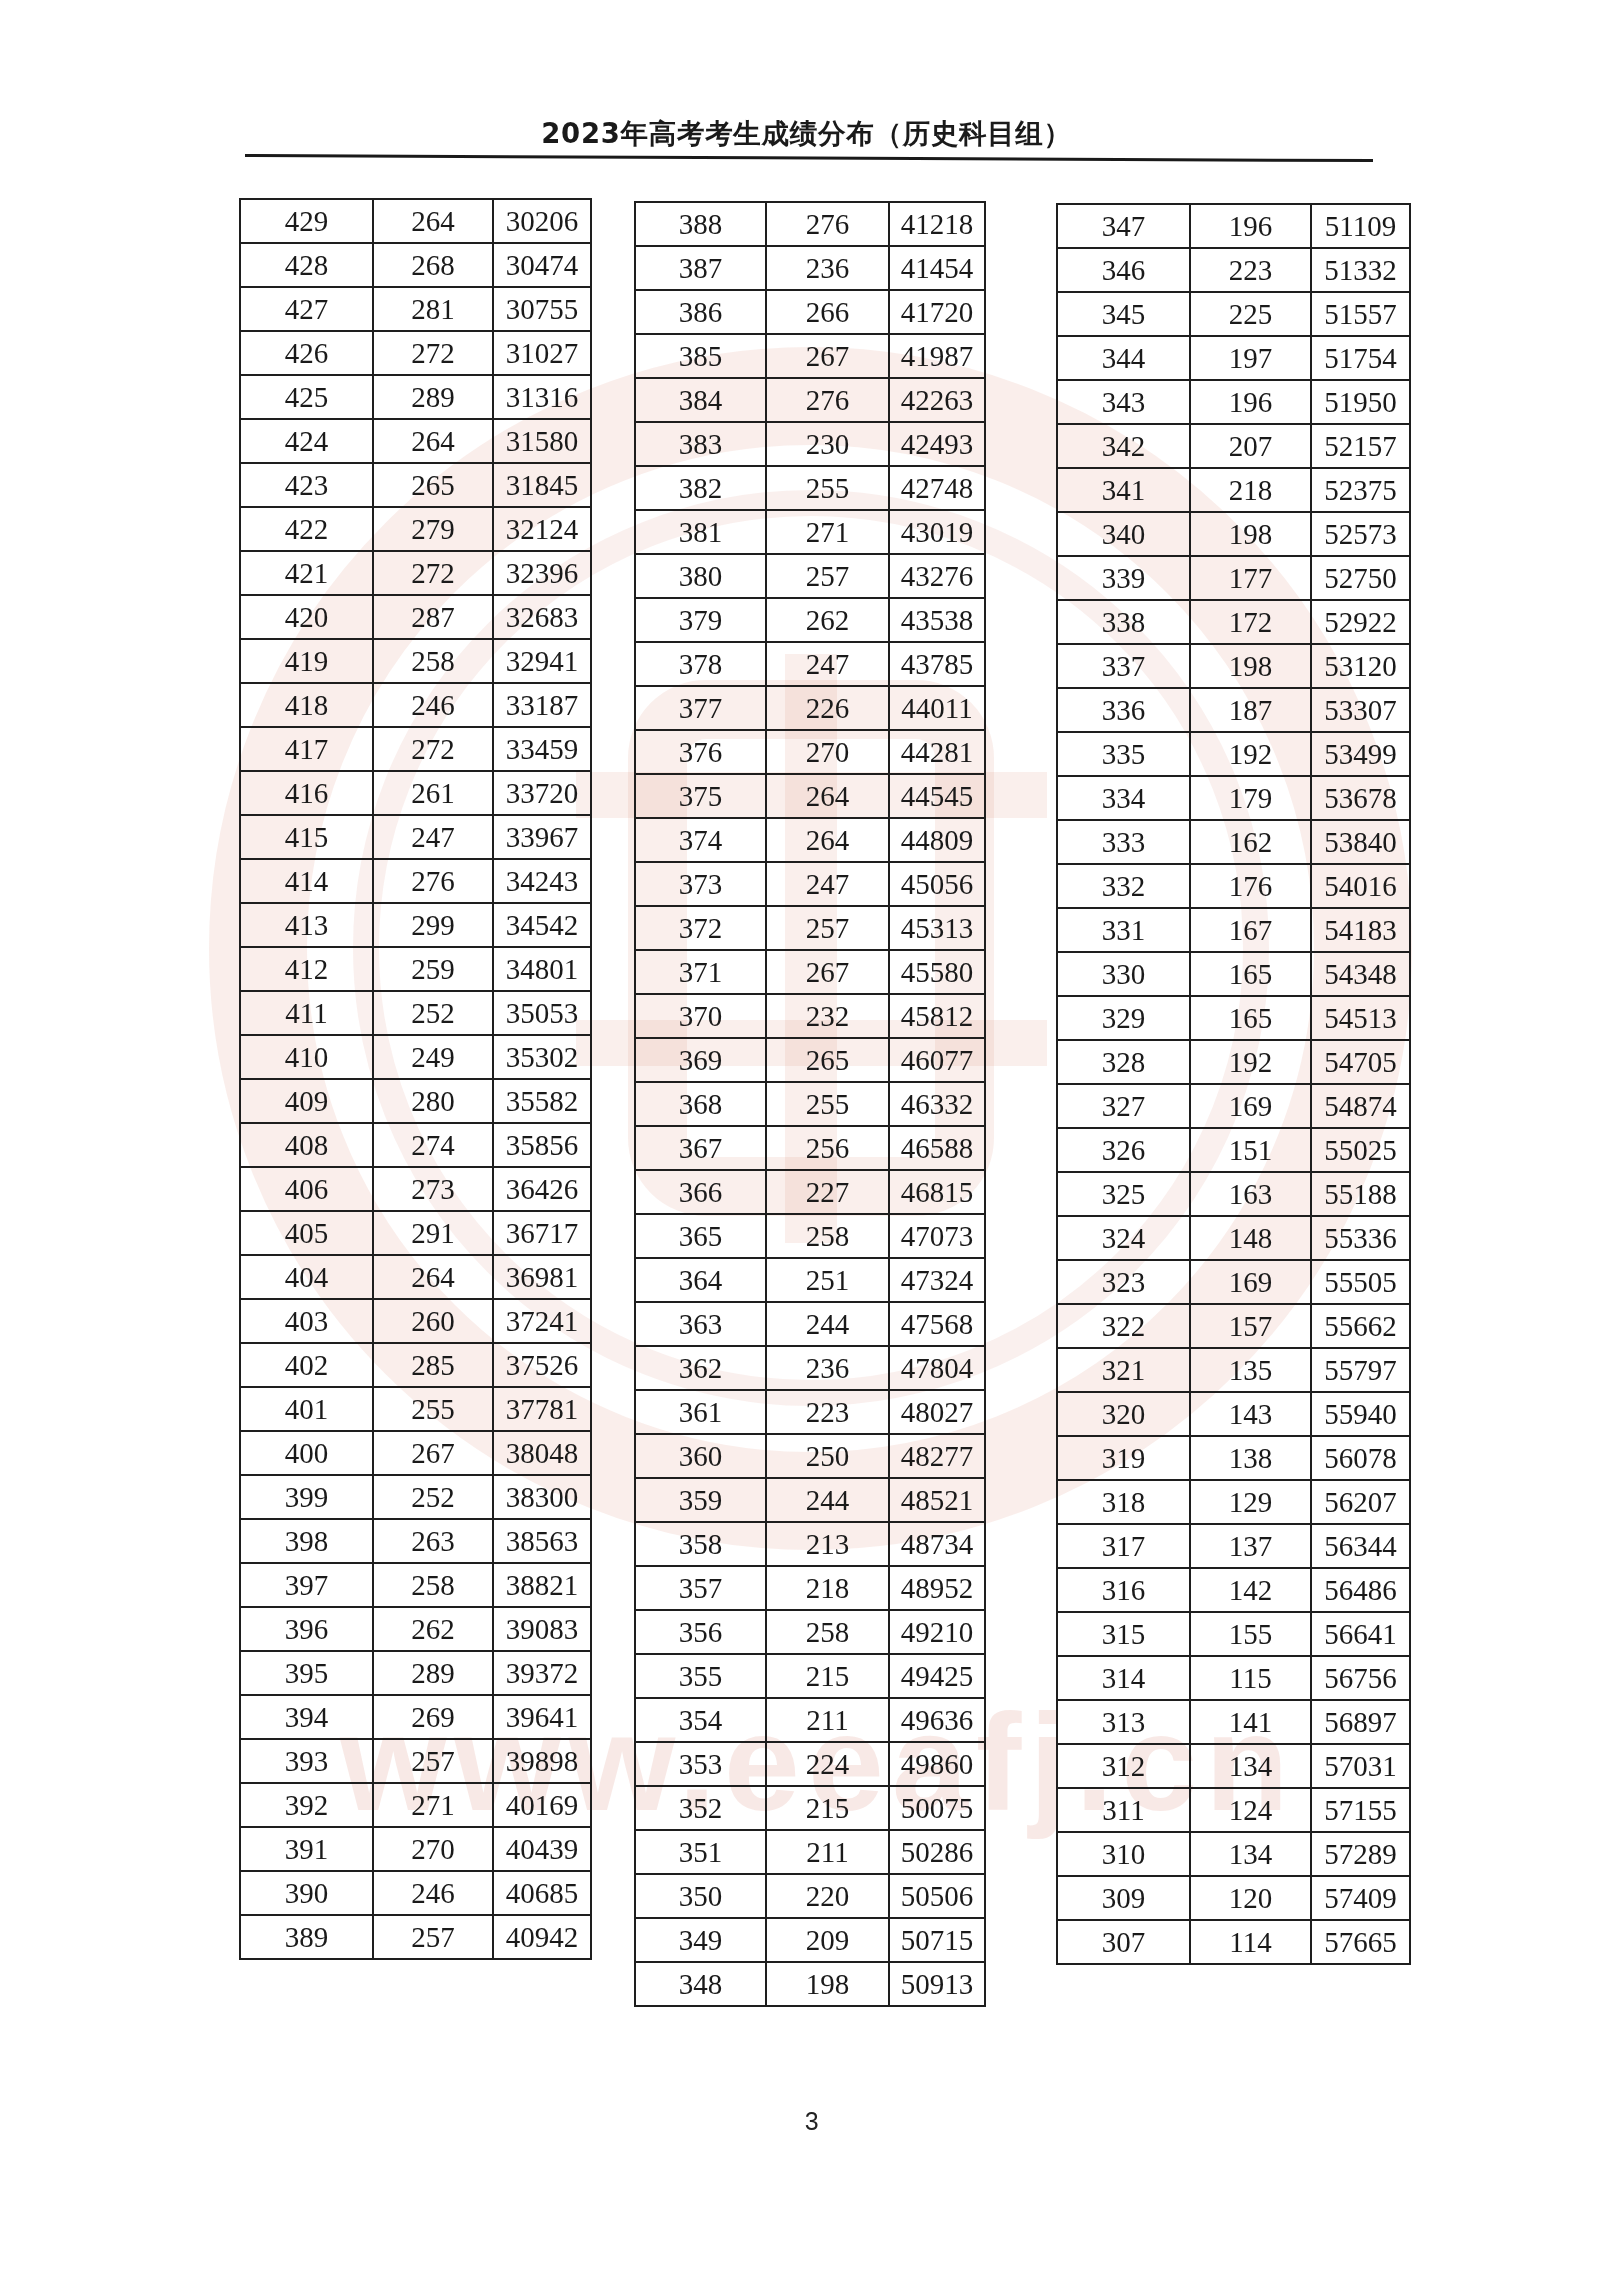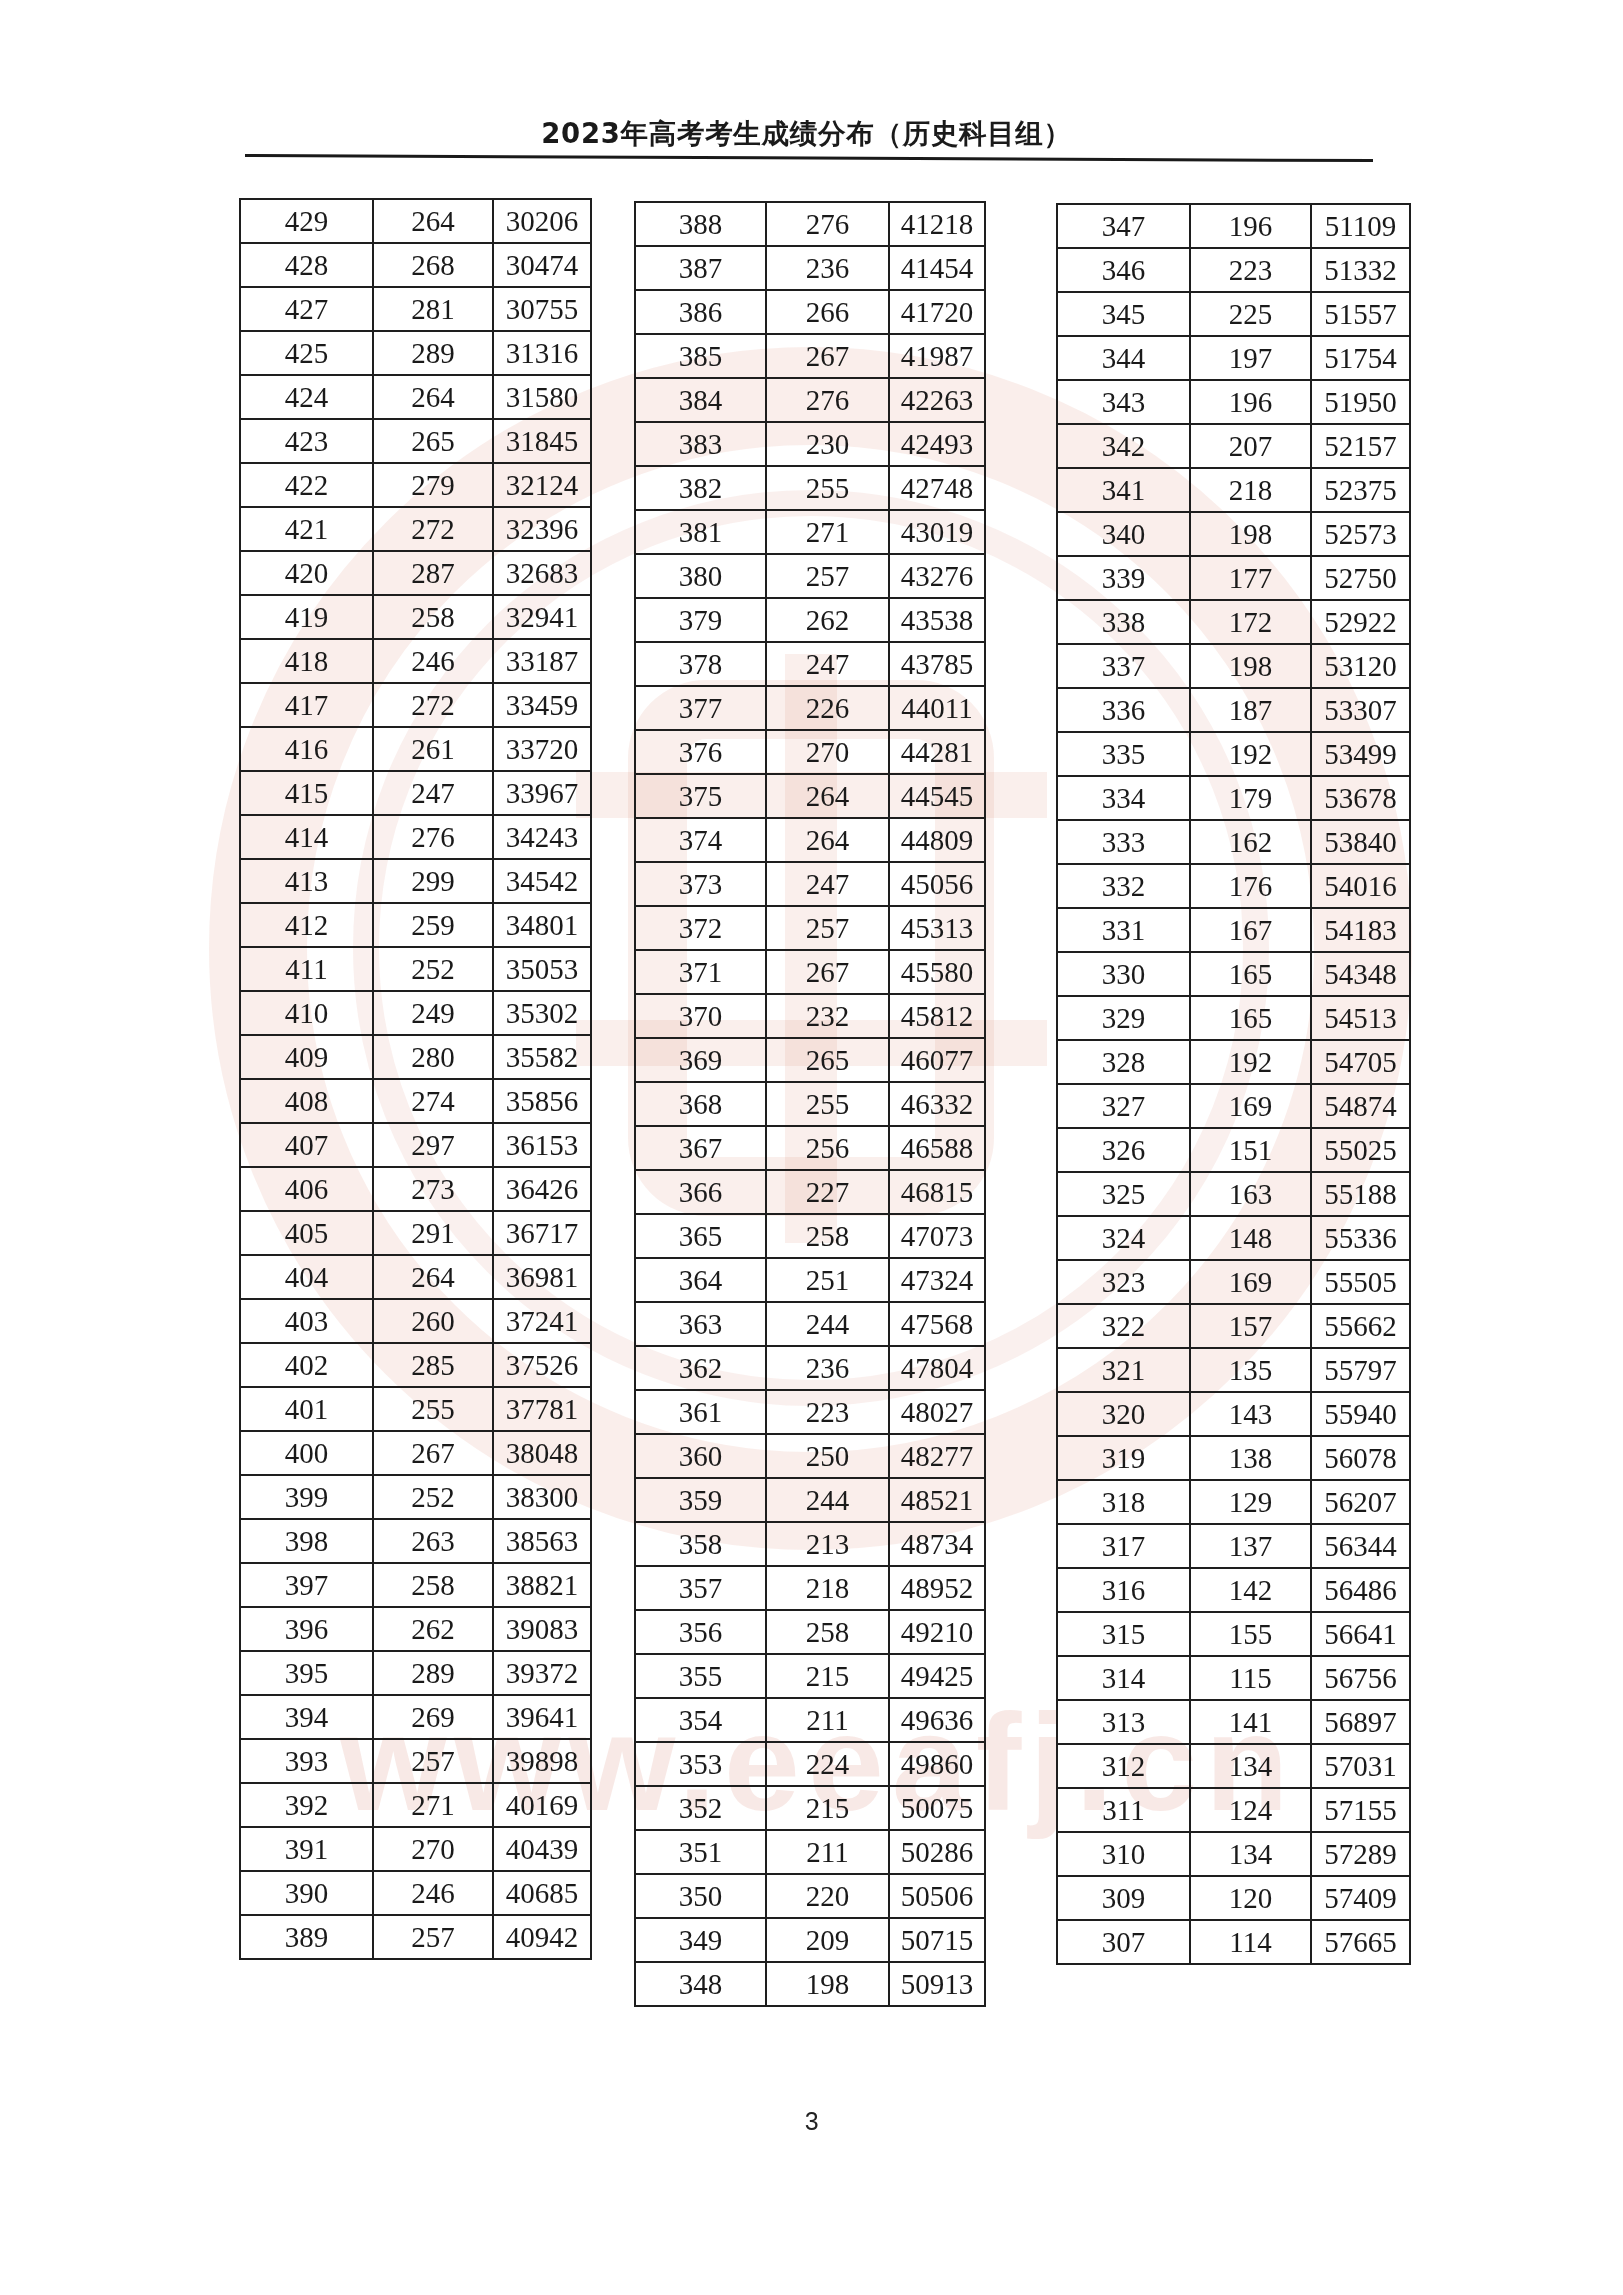--- a/index.html
+++ b/index.html
@@ -68,20 +68,25 @@
         <td>428</td>
         <td>268</td>
         <td>30474</td>
       </tr>
       <tr>
         <td>427</td>
         <td>281</td>
         <td>30755</td>
       </tr>
       <tr>
+        <td>426</td>
+        <td>272</td>
+        <td>31027</td>
+      </tr>
+      <tr>
         <td>425</td>
         <td>289</td>
         <td>31316</td>
       </tr>
       <tr>
         <td>424</td>
         <td>264</td>
         <td>31580</td>
       </tr>
       <tr>
@@ -156,25 +161,20 @@
       </tr>
       <tr>
         <td>409</td>
         <td>280</td>
         <td>35582</td>
       </tr>
       <tr>
         <td>408</td>
         <td>274</td>
         <td>35856</td>
-      </tr>
-      <tr>
-        <td>407</td>
-        <td>297</td>
-        <td>36153</td>
       </tr>
       <tr>
         <td>406</td>
         <td>273</td>
         <td>36426</td>
       </tr>
       <tr>
         <td>405</td>
         <td>291</td>
         <td>36717</td>

